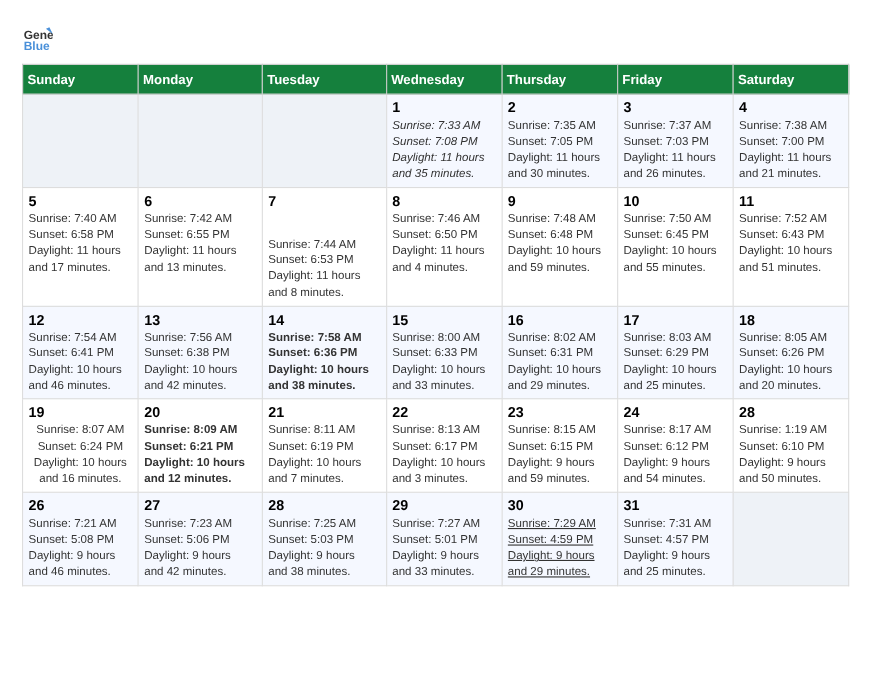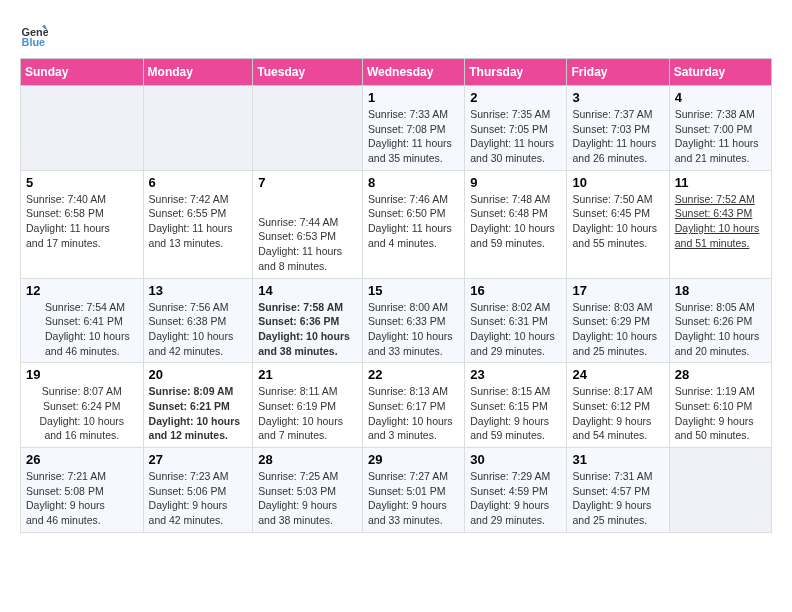--- a/index.html
+++ b/index.html
@@ -36,21 +36,21 @@
     .location {
       font-size: 14px;
       color: #555;
     }
     table {
       width: 100%;
       border-collapse: collapse;
       font-size: 11px;
     }
     thead tr {
-      background-color: #ec4899;
+      background-color: #15803d;
       color: white;
     }
     thead th {
       padding: 6px 4px;
       text-align: left;
       font-weight: bold;
       font-size: 12px;
       border: 1px solid #ccc;
     }
     tbody tr {
@@ -115,21 +115,21 @@
         <th>Saturday</th>
       </tr>
   </thead>
   <tbody id="calendar-body">
   <tr>
         <td class="empty-cell"></td>
         <td class="empty-cell"></td>
         <td class="empty-cell"></td>
         <td>
           <div class="day-num">1</div>
-          <div class="day-info" style="white-space: pre-line;">Sunrise: 7:33 AM
+          <div class="day-info" style="white-space: pre-line; font-style: italic;">Sunrise: 7:33 AM
 Sunset: 7:08 PM
 Daylight: 11 hours
 and 35 minutes.</div>
         </td>
         <td>
           <div class="day-num">2</div>
           <div class="day-info" style="white-space: pre-line;">Sunrise: 7:35 AM
 Sunset: 7:05 PM
 Daylight: 11 hours
 and 30 minutes.</div>
@@ -187,30 +187,30 @@
         </td>
         <td>
           <div class="day-num">10</div>
           <div class="day-info" style="white-space: pre-line;">Sunrise: 7:50 AM
 Sunset: 6:45 PM
 Daylight: 10 hours
 and 55 minutes.</div>
         </td>
         <td>
           <div class="day-num">11</div>
-          <div class="day-info" style="white-space: pre-line; text-decoration: underline;">Sunrise: 7:52 AM
+          <div class="day-info" style="white-space: pre-line;">Sunrise: 7:52 AM
 Sunset: 6:43 PM
 Daylight: 10 hours
 and 51 minutes.</div>
         </td>
       </tr>
       <tr>
         <td>
           <div class="day-num">12</div>
-          <div class="day-info" style="white-space: pre-line; margin-left: 19px;">Sunrise: 7:54 AM
+          <div class="day-info" style="white-space: pre-line;">Sunrise: 7:54 AM
 Sunset: 6:41 PM
 Daylight: 10 hours
 and 46 minutes.</div>
         </td>
         <td>
           <div class="day-num">13</div>
           <div class="day-info" style="white-space: pre-line;">Sunrise: 7:56 AM
 Sunset: 6:38 PM
 Daylight: 10 hours
 and 42 minutes.</div>
@@ -326,21 +326,21 @@
         </td>
         <td>
           <div class="day-num">29</div>
           <div class="day-info" style="white-space: pre-line;">Sunrise: 7:27 AM
 Sunset: 5:01 PM
 Daylight: 9 hours
 and 33 minutes.</div>
         </td>
         <td>
           <div class="day-num">30</div>
-          <div class="day-info" style="white-space: pre-line;">Sunrise: 7:29 AM
+          <div class="day-info" style="white-space: pre-line; text-decoration: underline;">Sunrise: 7:29 AM
 Sunset: 4:59 PM
 Daylight: 9 hours
 and 29 minutes.</div>
         </td>
         <td>
           <div class="day-num">31</div>
           <div class="day-info" style="white-space: pre-line;">Sunrise: 7:31 AM
 Sunset: 4:57 PM
 Daylight: 9 hours
 and 25 minutes.</div>

